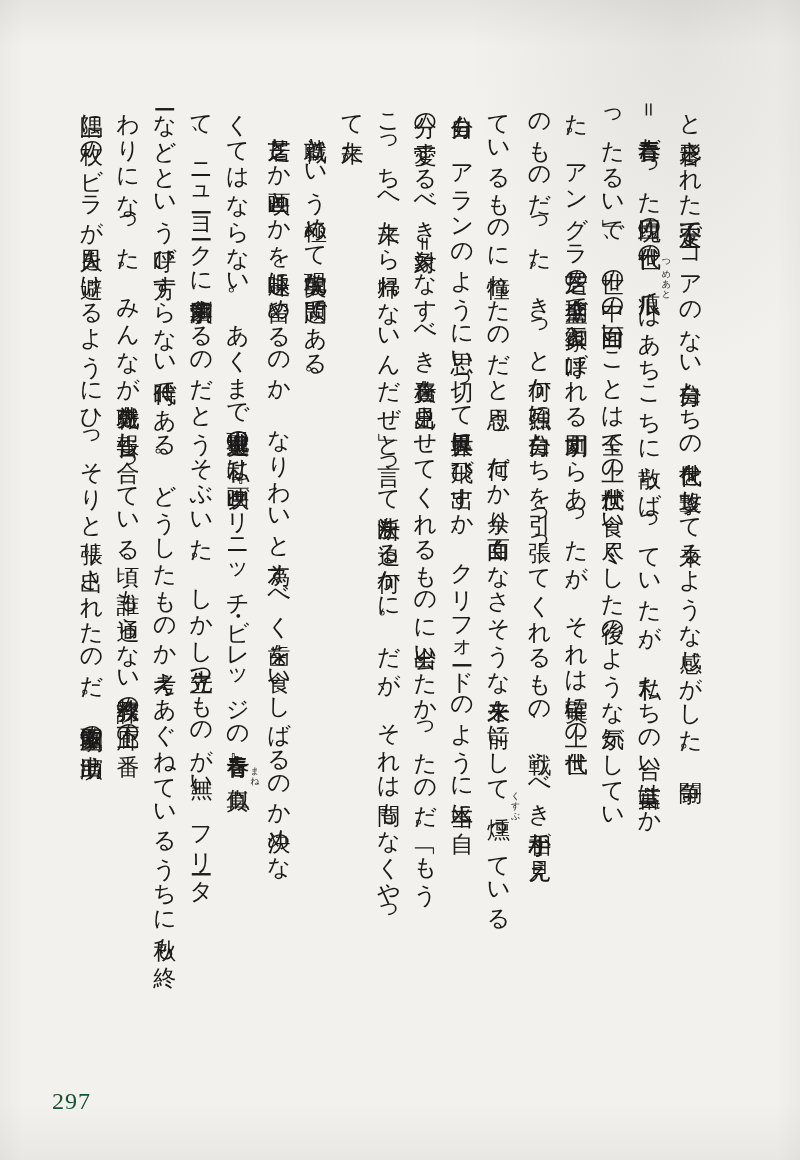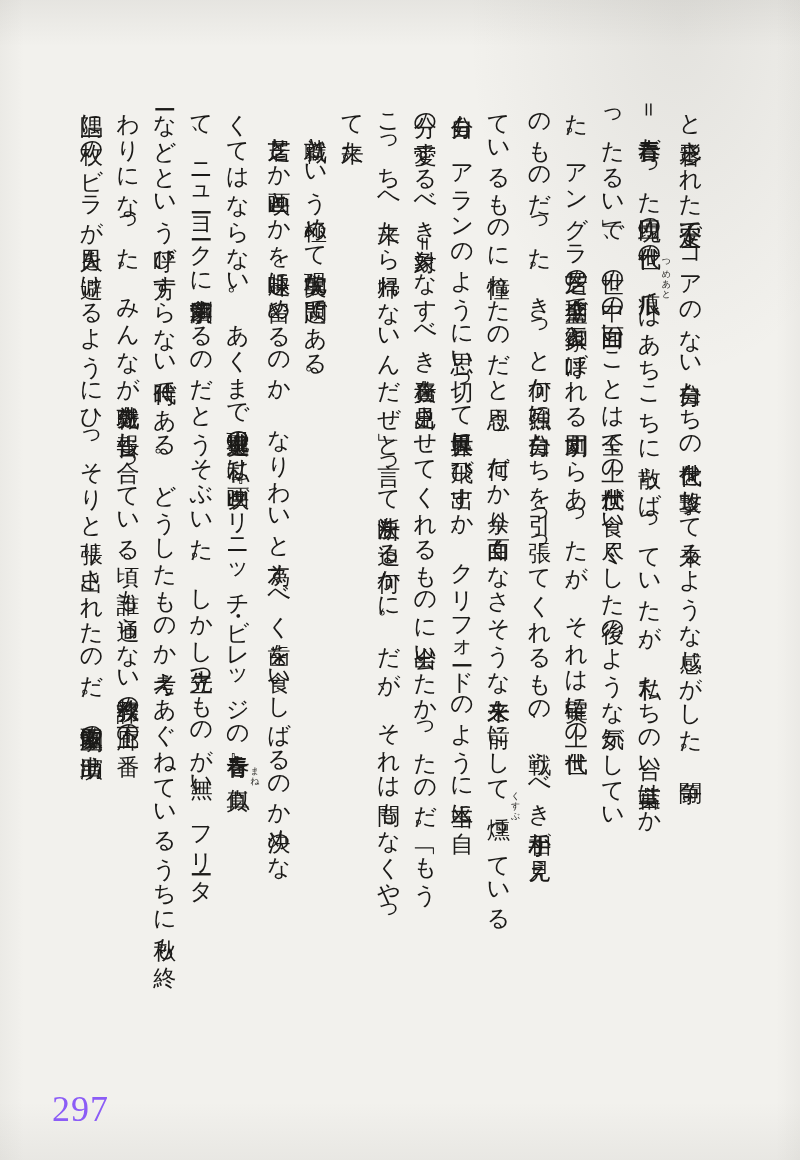--- a/index.html
+++ b/index.html
@@ -49,22 +49,22 @@
   }
   rt {
     font-size: 9px;
     letter-spacing: 0;
     color: #2a2926;
   }
   .page-number {
     position: absolute;
     left: 52px;
     top: 1088px;
-    font-size: 36px;
-    color: #8b5cf6;
+    font-size: 24px;
+    color: #14532d;
     letter-spacing: 1px;
     writing-mode: horizontal-tb;
   }
 </style>
 </head>
 <body>
 
 <div class="scan-page">
   <div class="text-block" id="text-block">
       <div class="text-column">と形容された不安定でコアのない自分たちの世代を攻撃して来るような感じがした。闘争</div>

